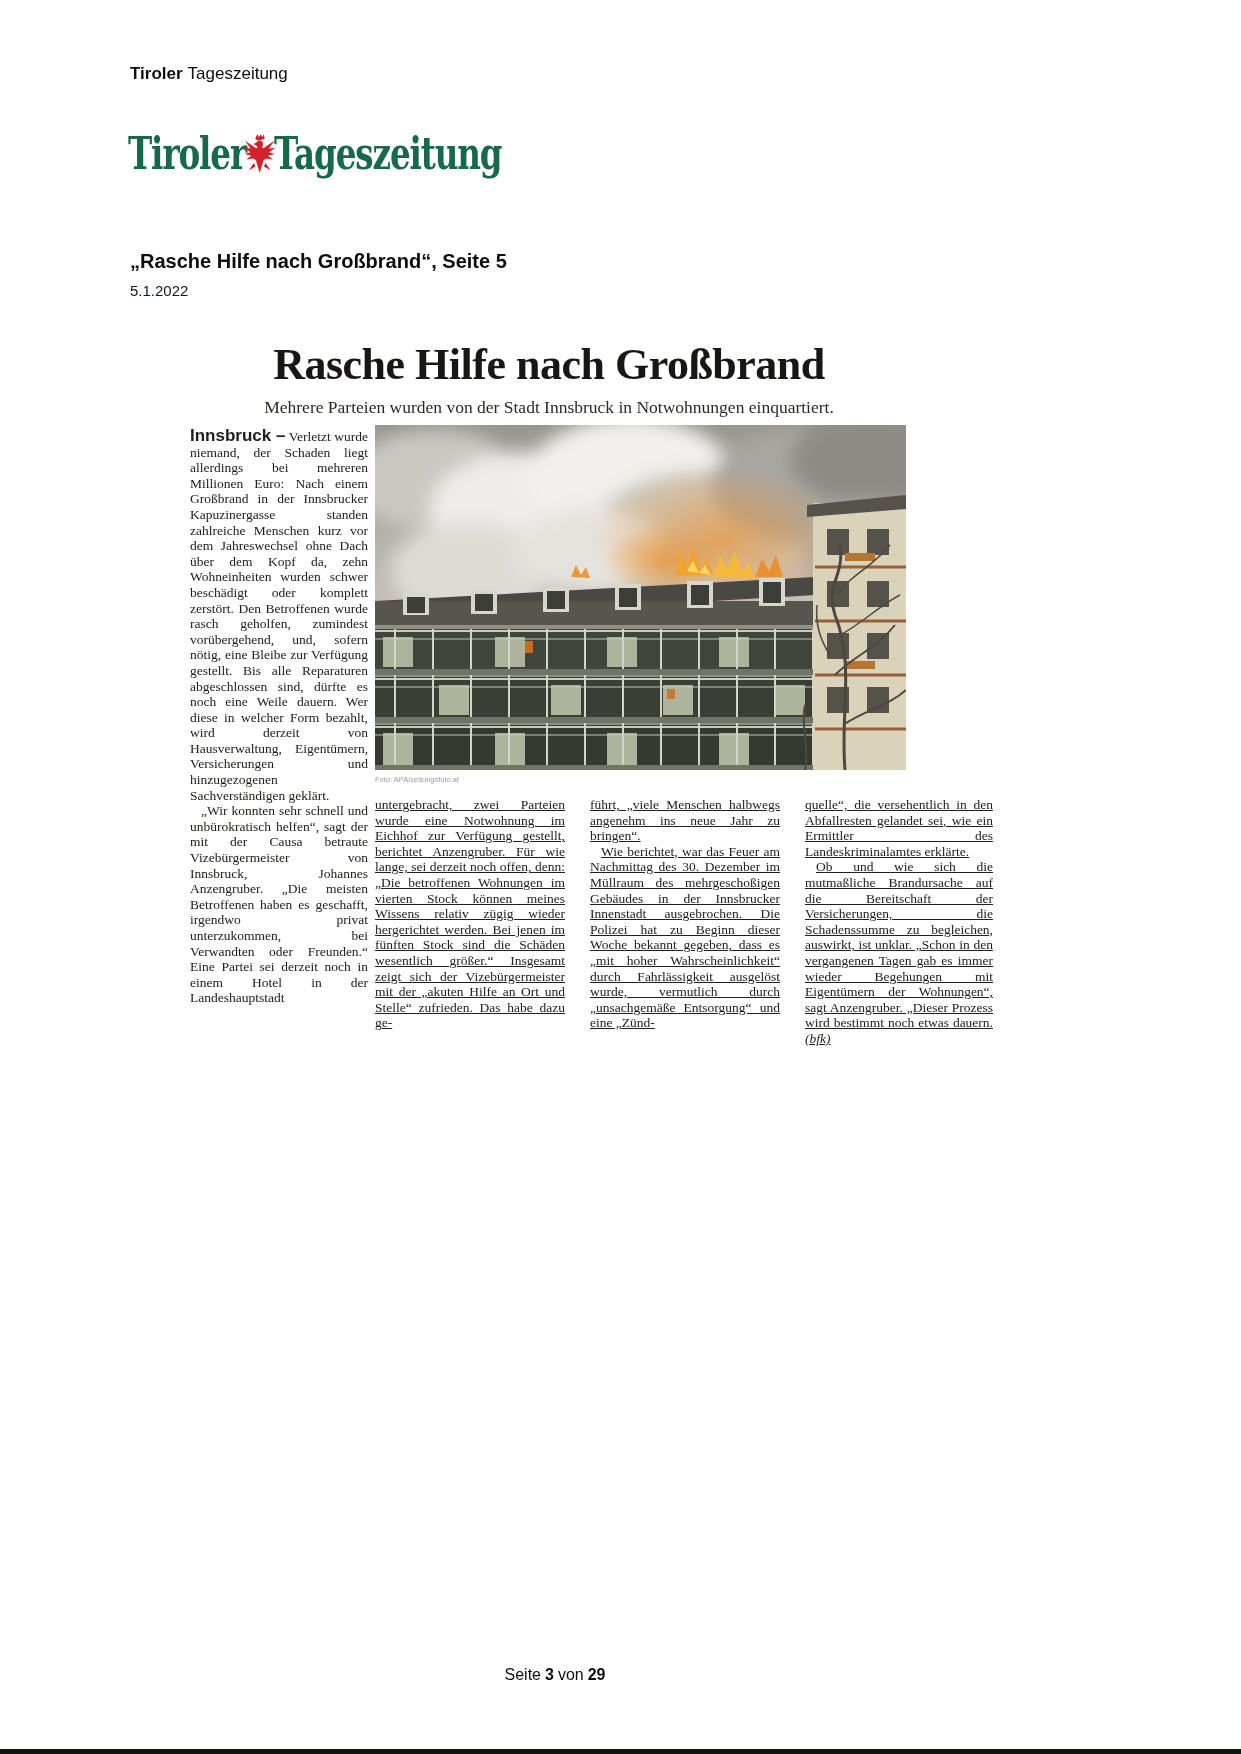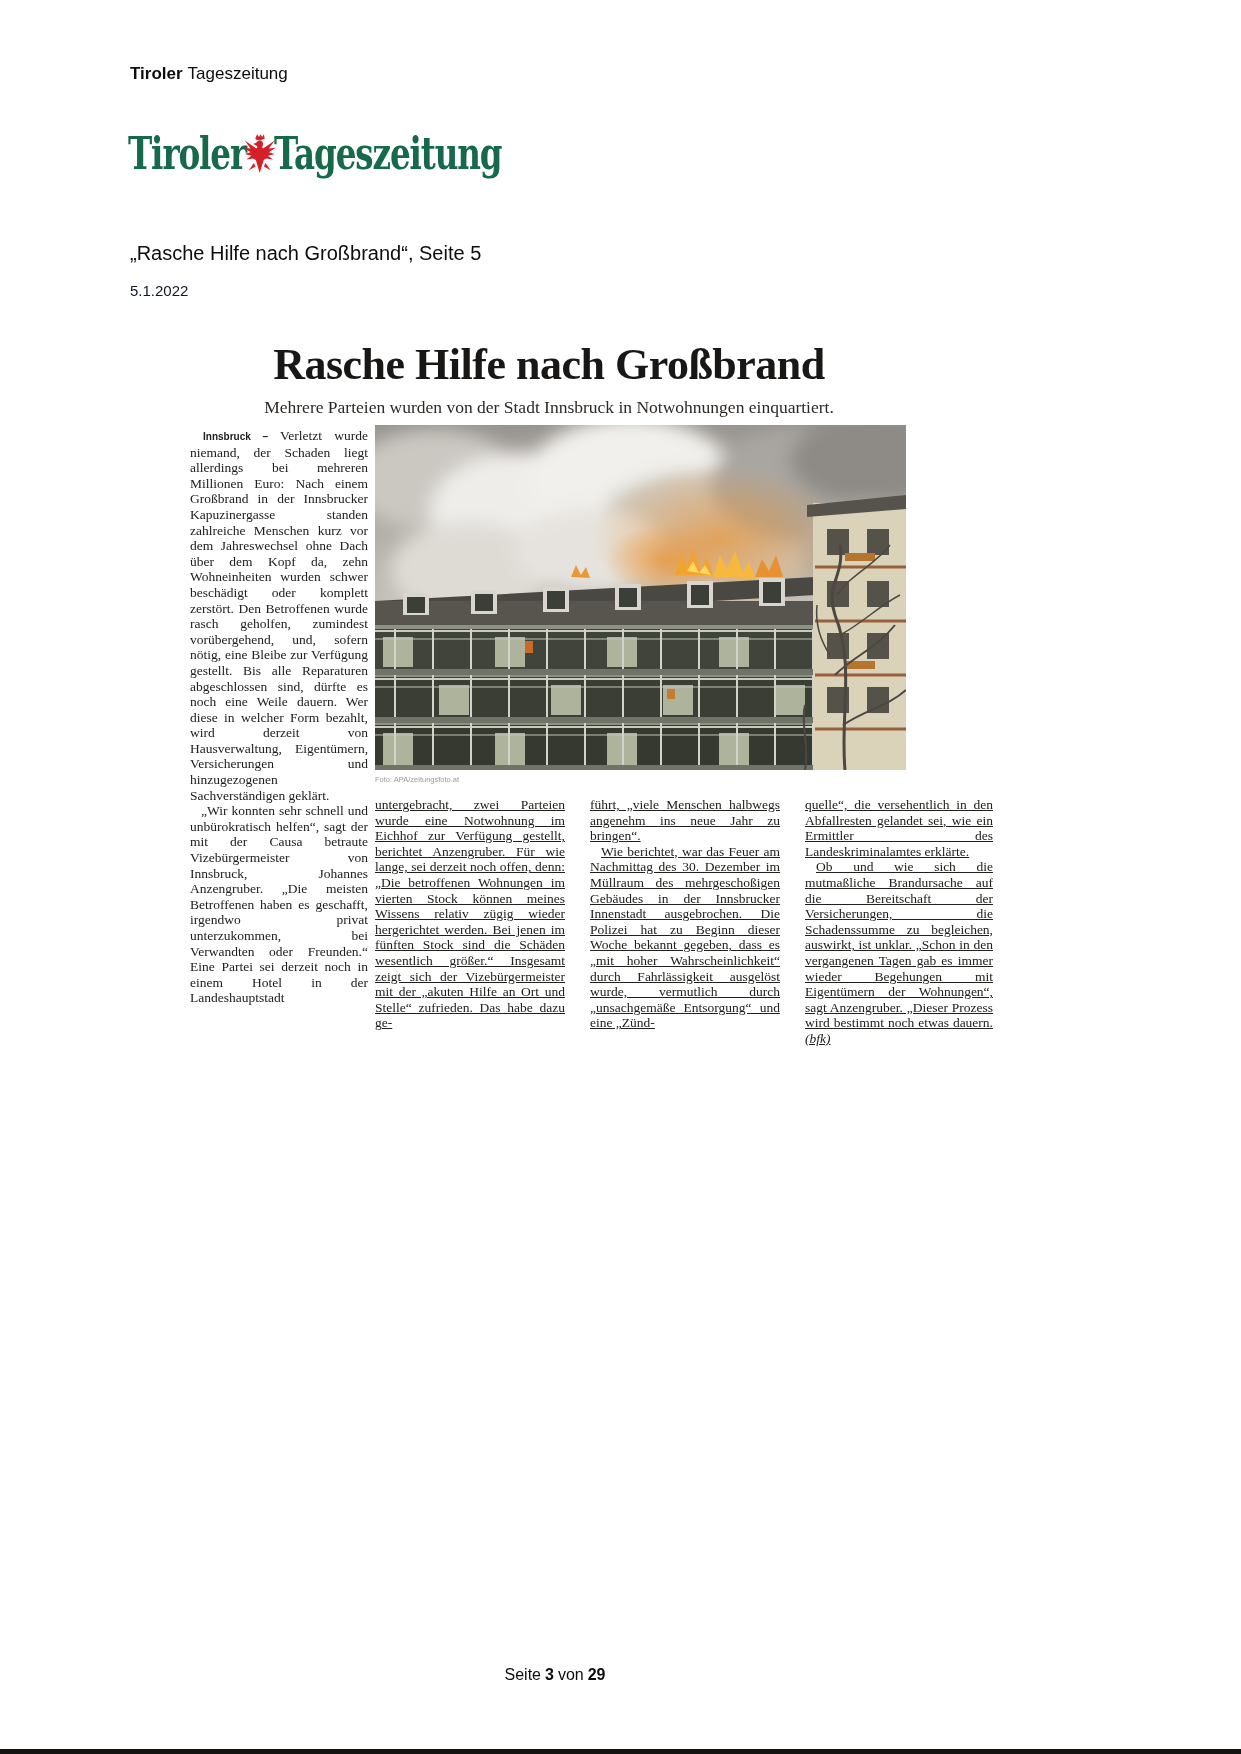--- a/index.html
+++ b/index.html
@@ -16,42 +16,42 @@
   .logo {
     position:absolute; left:128px; top:128px;
     display:flex; align-items:center;
     color:#17694b; font-family:"DejaVu Serif", serif; font-weight:bold;
     font-size:44px; letter-spacing:-1.5px; white-space:nowrap;
     transform:scaleX(0.74); transform-origin:left center;
   }
   .logo .eagle-wrap { margin:0 1px; display:inline-flex; transform:scaleX(1.25); }
 
   
-  .meta-title { position:absolute; left:130px; top:242px; font-size:20px; font-weight:normal; color:#0d0d0d; }
+  .meta-title { position:absolute; left:130px; top:250px; font-size:20px; font-weight:bold; color:#0d0d0d; }
   .meta-date  { position:absolute; left:130px; top:282px; font-size:15px; color:#0f172a; }
 
   
   .clip { position:absolute; left:190px; top:335px; width:805px; }
   .headline {
     position:absolute; left:0; top:4px; width:718px; text-align:center;
     font-family:"Liberation Serif", serif; font-weight:600; font-size:44px;
     color:#181715; letter-spacing:-0.5px; white-space:nowrap;
   }
   .subhead {
     position:absolute; left:0; top:62px; width:718px; text-align:center;
     font-family:"Liberation Serif", serif; font-size:17.5px; color:#2c2825;
   }
 
   .bodytext {
     font-family:"Liberation Serif", serif; font-size:13.5px; line-height:15.6px;
     text-align:justify; color:#21201d;
   }
   .bodytext p { margin:0; }
   .bodytext p.indent { text-indent:11px; }
-  .lead { font-weight:bold; font-family:"Liberation Sans", sans-serif; font-size:10px;margin-left:13px; }
+  .lead { font-weight:bold; font-family:"Liberation Sans", sans-serif; font-size:17px; }
 
   .col1 { position:absolute; left:0; top:93px; width:178px; }
 
   .photo { position:absolute; left:185px; top:90px; width:531px; height:345px; background:#b9b6b1; }
   .photo svg { display:block; }
 
   .caption-row {
     position:absolute; left:185px; top:440px; width:531px;
     display:flex; justify-content:space-between; align-items:baseline;
   }

